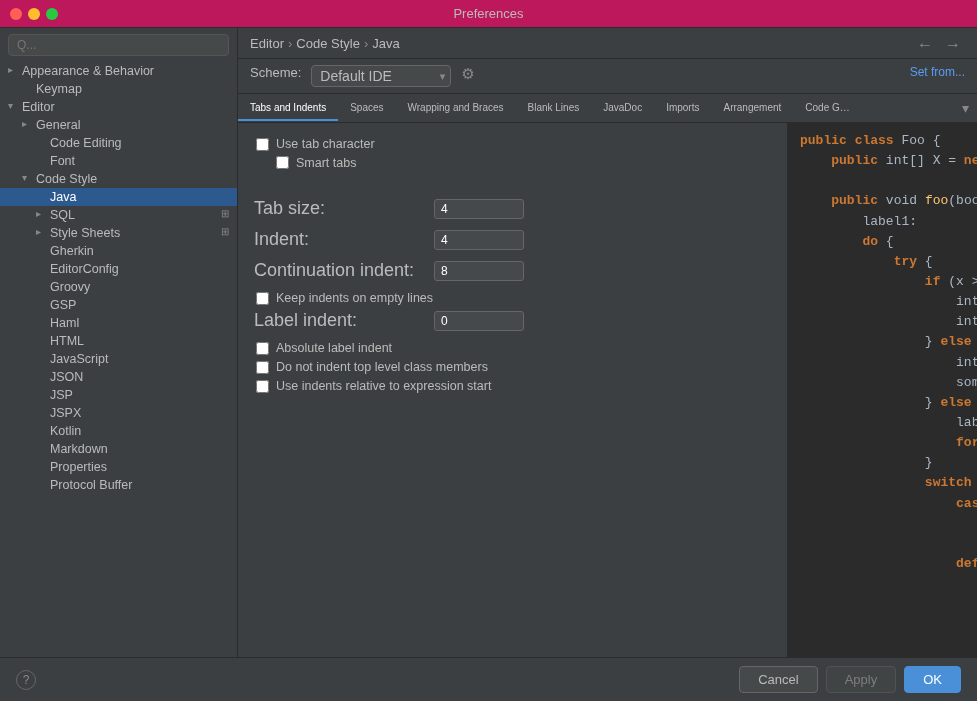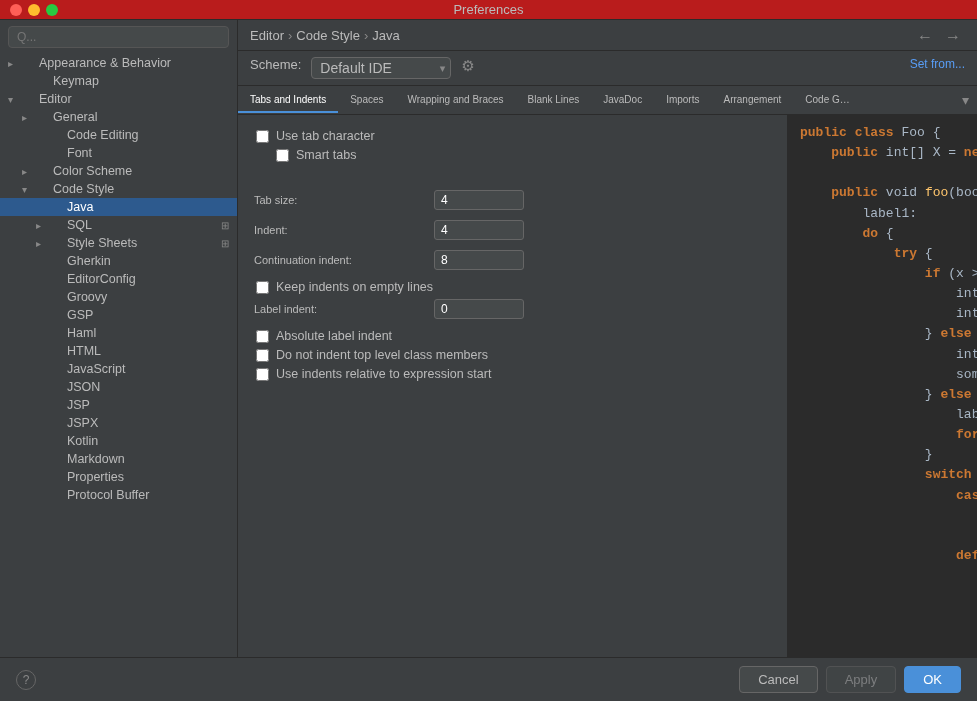--- a/index.html
+++ b/index.html
@@ -9,22 +9,22 @@
       background: #3c3f41;
       color: #bbbbbb;
       width: 977px;
       height: 701px;
       overflow: hidden;
       display: flex;
       flex-direction: column;
     }
     
     .title-bar {
-      background: #b91c1c;
-      height: 20px;
+      background: #be185d;
+      height: 28px;
       display: flex;
       align-items: center;
       justify-content: center;
       position: relative;
       border-bottom: 1px solid #2b2b2b;
       flex-shrink: 0;
     }
     .title-bar-title {
       color: #bbbbbb;
       font-size: 13px;
@@ -68,26 +68,24 @@
       width: calc(100% - 16px);
       outline: none;
     }
     .sidebar-tree {
       flex: 1;
       overflow-y: auto;
       font-size: 12.5px;
     }
     .tree-item {
       display: flex;
-      align-items: center;
       padding: 2px 0 2px 12px;
       cursor: pointer;
       user-select: none;
       white-space: nowrap;
-      gap: 17px;
     }
     .tree-item.selected { background: #2d5a8e; color: #ffffff; }
     .tree-item .arrow {
       width: 14px;
       font-size: 10px;
       color: #888;
       display: inline-block;
     }
     .tree-item .arrow.expanded::before { content: '▾'; }
     .tree-item .arrow.collapsed::before { content: '▸'; }
@@ -253,35 +251,35 @@
       width: 13px;
       height: 13px;
       accent-color: #4a90d9;
     }
     .checkbox-label {
       font-size: 12.5px;
       color: #bbbbbb;
     }
     .sub-checkbox-row {
       display: flex;
-      align-items: flex-end;
+      align-items: flex-start;
       gap: 7px;
       margin-bottom: 5px;
       padding-left: 22px;
     }
 
     
     .field-row {
       display: flex;
       align-items: center;
       margin-bottom: 10px;
       gap: 10px;
     }
     .field-label {
-      font-size: 11px;
+      font-size: 18px;
       color: #bbbbbb;
       min-width: 170px;
     }
     .field-input {
       background: #45494a;
       border: 1px solid #666;
       border-radius: 3px;
       color: #ffffff;
       padding: 2px 6px;
       font-size: 12px;
@@ -390,24 +388,20 @@
           <span class="arrow collapsed"></span>
           <span class="tree-item-label">General</span>
         </div>
         <div class="tree-item indent-2">
           <span class="arrow leaf"></span>
           <span class="tree-item-label">Code Editing</span>
         </div>
         <div class="tree-item indent-2">
           <span class="arrow leaf"></span>
           <span class="tree-item-label">Font</span>
-        </div>
-        <div class="tree-item indent-1">
-          <span class="arrow collapsed"></span>
-          <span class="tree-item-label">Color Scheme</span>
         </div>
         <div class="tree-item indent-1">
           <span class="arrow expanded"></span>
           <span class="tree-item-label">Code Style</span>
         </div>
         <div class="tree-item indent-2 selected">
           <span class="arrow leaf"></span>
           <span class="tree-item-label">Java</span>
         </div>
         <div class="tree-item indent-2">

